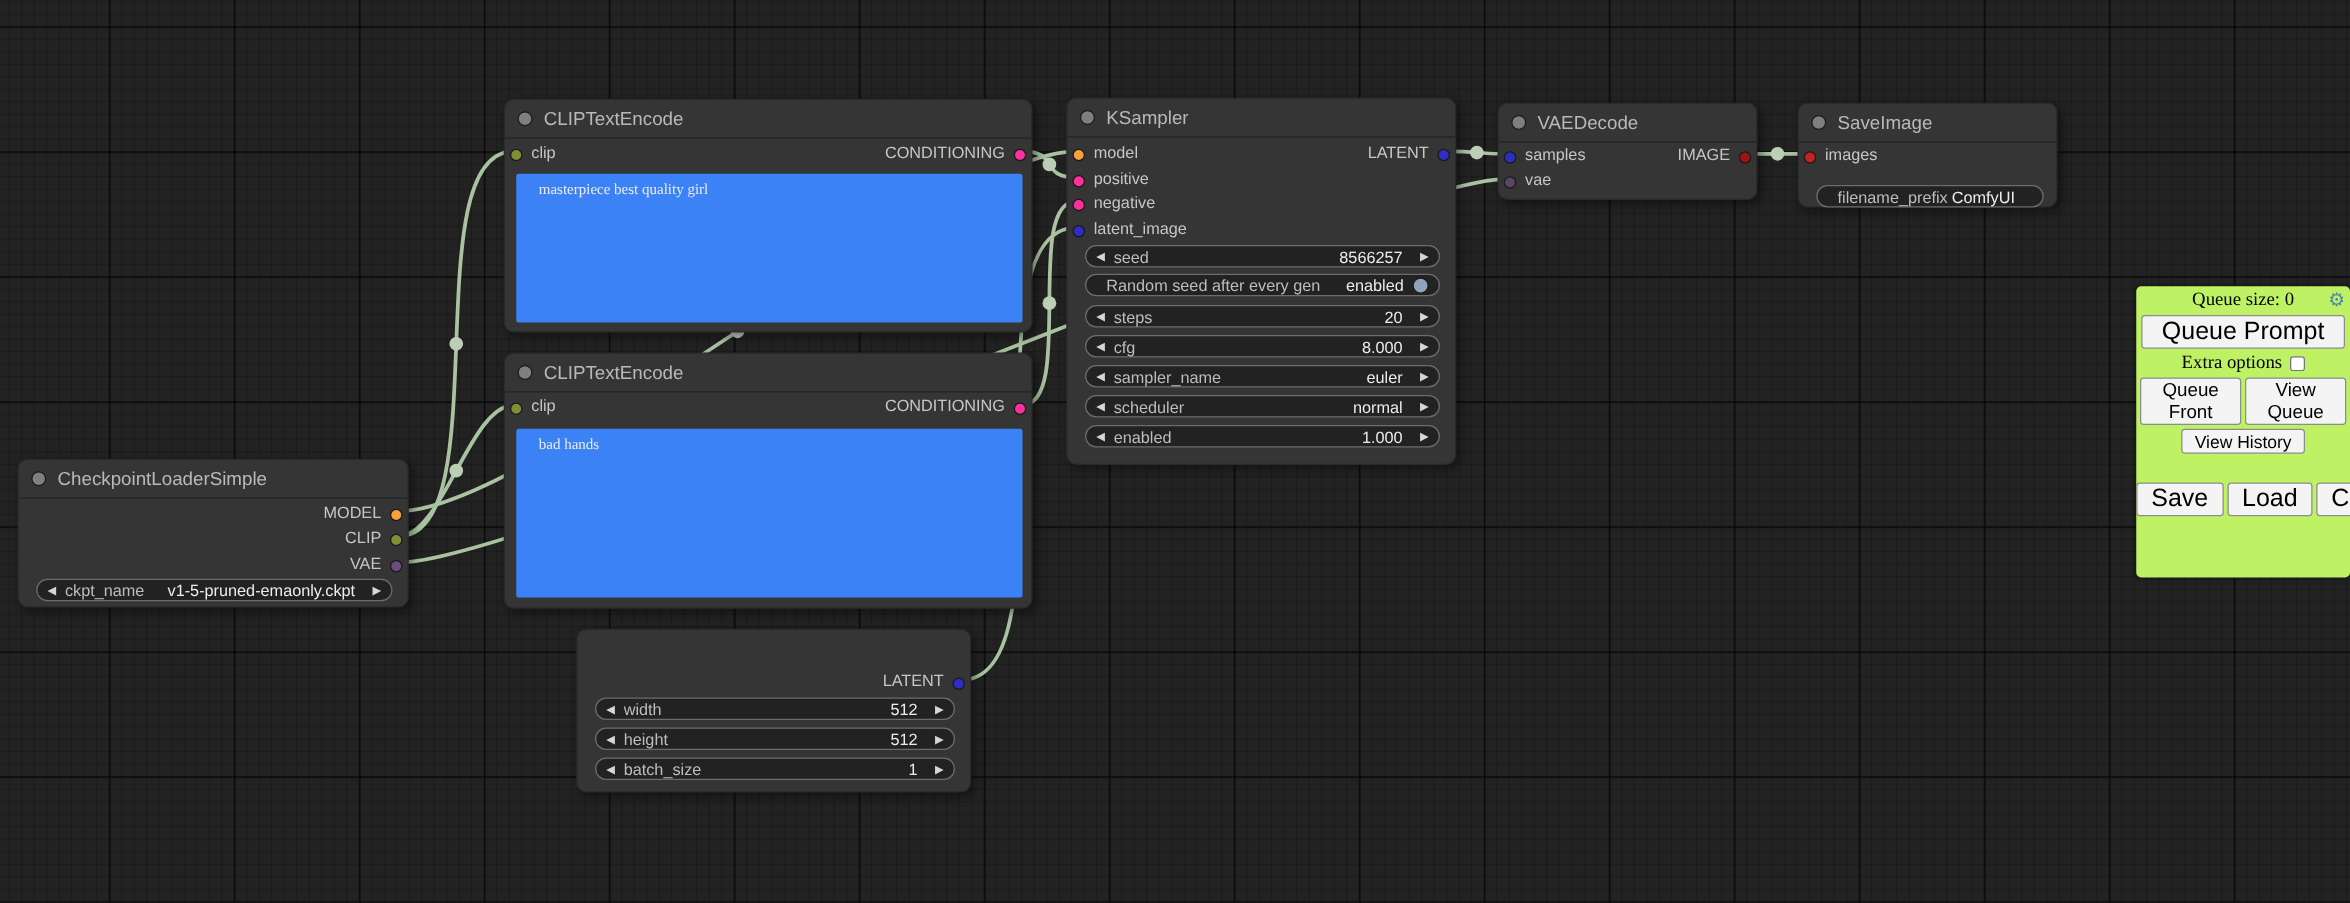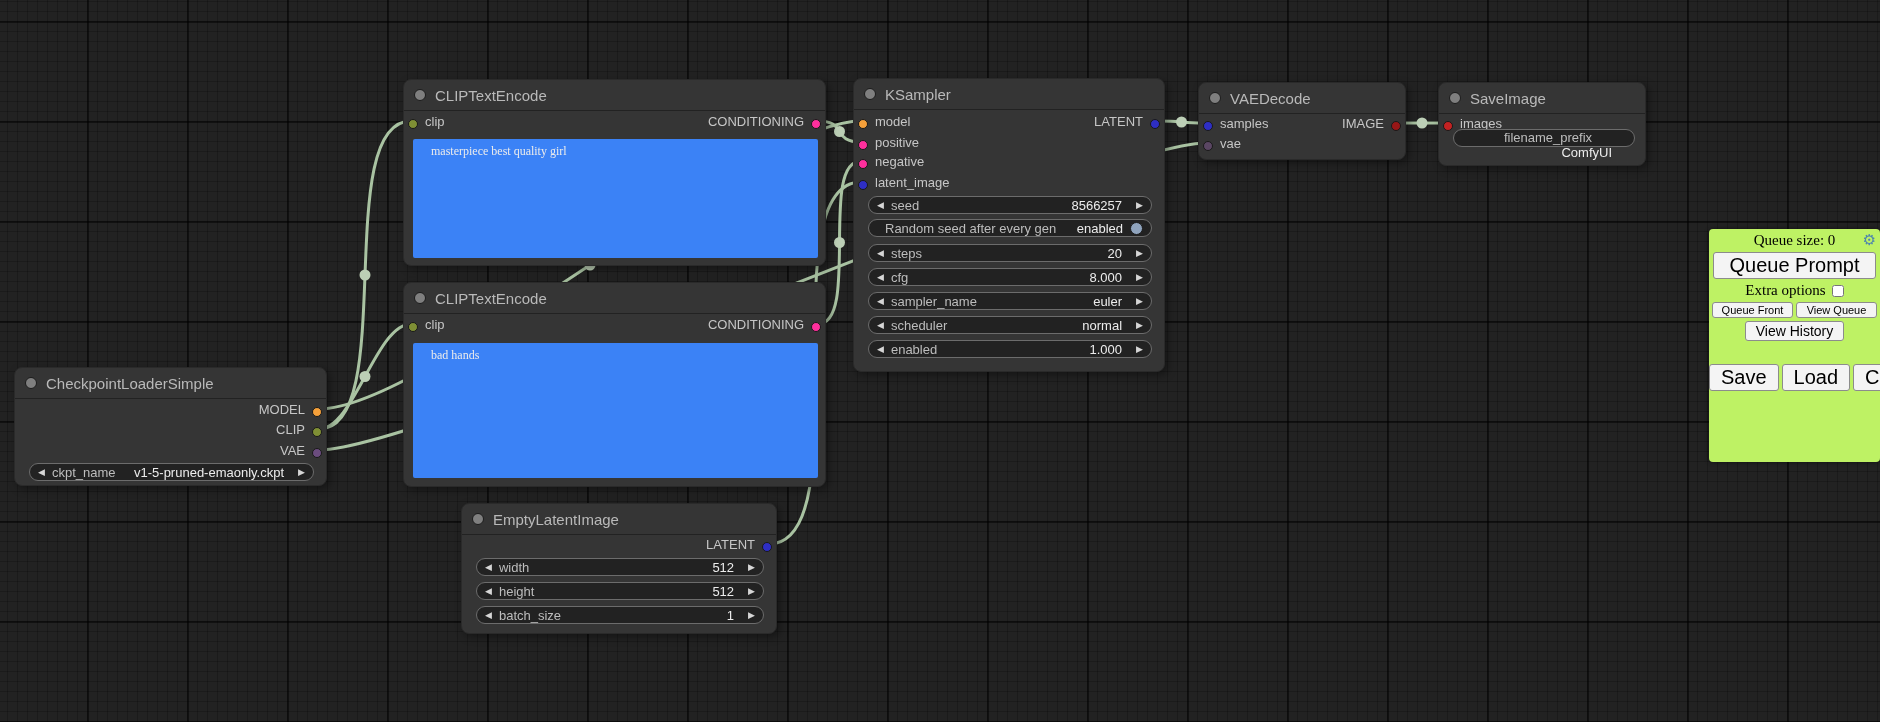--- a/index.html
+++ b/index.html
@@ -60,21 +60,21 @@
   .gear{position:absolute;right:4px;top:-1px;font-size:15px;cursor:pointer;}
   .menu button{
     font-family:"Liberation Sans",sans-serif;background:#f4f4f4;color:#000;
     border:1px solid #8c8c8c;border-radius:3px;cursor:pointer;
   }
   .qp{display:block;width:163px;height:27px;margin:3px auto 3px auto;font-size:20px;}
   .extra-row{height:17px;display:flex;align-items:center;justify-content:center;gap:6px;
     font-family:"Liberation Serif",serif;font-size:15px;}
   .extra-row input{width:12px;height:12px;margin:0;}
   .btn-row{display:flex;gap:3px;margin:3px 3px 0 3px;}
-  .btn-row button{flex:1;font-size:11px;padding:1px 0;}
+  .btn-row button{flex:1;font-size:15px;padding:1px 0;}
   .hist-row{display:flex;justify-content:center;margin-top:3px;}
   .hist-row button{font-size:14px;padding:1px 10px;}
   .big-stack{display:flex;flex-direction:row;align-items:center;gap:3px;margin-top:11px;}
   .big-stack button{font-size:20px;padding:1px 11px;}
 </style>
 </head>
 <body>
 
 <svg id="wires" width="1880" height="722">
     <path d="M 319 429 C 399.36168241145776 429, 330.63831758854224 121, 411 121" stroke="#a9c3a2" stroke-width="3" fill="none" stroke-linecap="round"></path>
@@ -148,24 +148,20 @@
     <span>clip</span>
   </div>
   <div class="slot out" style="top:35px">
     <span>CONDITIONING</span>
     <span class="sdot" style="background: rgb(255, 47, 157);"></span>
   </div>
   <textarea class="prompt" style="left: 9px; top: 60px; width: 405px; height: 135px;" spellcheck="false">bad hands</textarea>
 </div>
 
 <div class="node" style="left:461px;top:503px;width:316px;height:131px;">
-  <div class="ntitle">
-    <span class="tdot" style="background: rgb(127, 127, 127);"></span>
-    <span>EmptyLatentImage</span>
-  </div>
   <div class="slot out" style="top:34px">
     <span>LATENT</span>
     <span class="sdot" style="background: rgb(46, 46, 196);"></span>
   </div>
   <div class="widget" style="top:54px;width:288px;">
     <span class="arrow">◀</span>
     <span class="wlabel">width</span>
     <span class="wvalue">512</span>
     <span class="arrow">▶</span>
   </div>
@@ -272,21 +268,21 @@
 
 <div class="node" style="left:1438px;top:82px;width:208px;height:84px;">
   <div class="ntitle">
     <span class="tdot" style="background: rgb(127, 127, 127);"></span>
     <span>SaveImage</span>
   </div>
   <div class="slot in" style="top:34px">
     <span class="sdot" style="background: rgb(195, 34, 34);"></span>
     <span>images</span>
   </div>
-  <div class="widget noarrow" style="top:46px;width:182px;flex-direction:column;">
+  <div class="widget noarrow" style="top:65px;width:182px;">
     <span class="wlabel">filename_prefix</span>
     <span class="wvalue" style="margin-right:14px;">ComfyUI</span>
   </div>
 </div>
 
 <div class="menu">
   <div class="menu-header">
     <span>Queue size: 0</span>
     <span class="gear" style="color: rgb(79, 134, 173);">⚙</span>
   </div>

